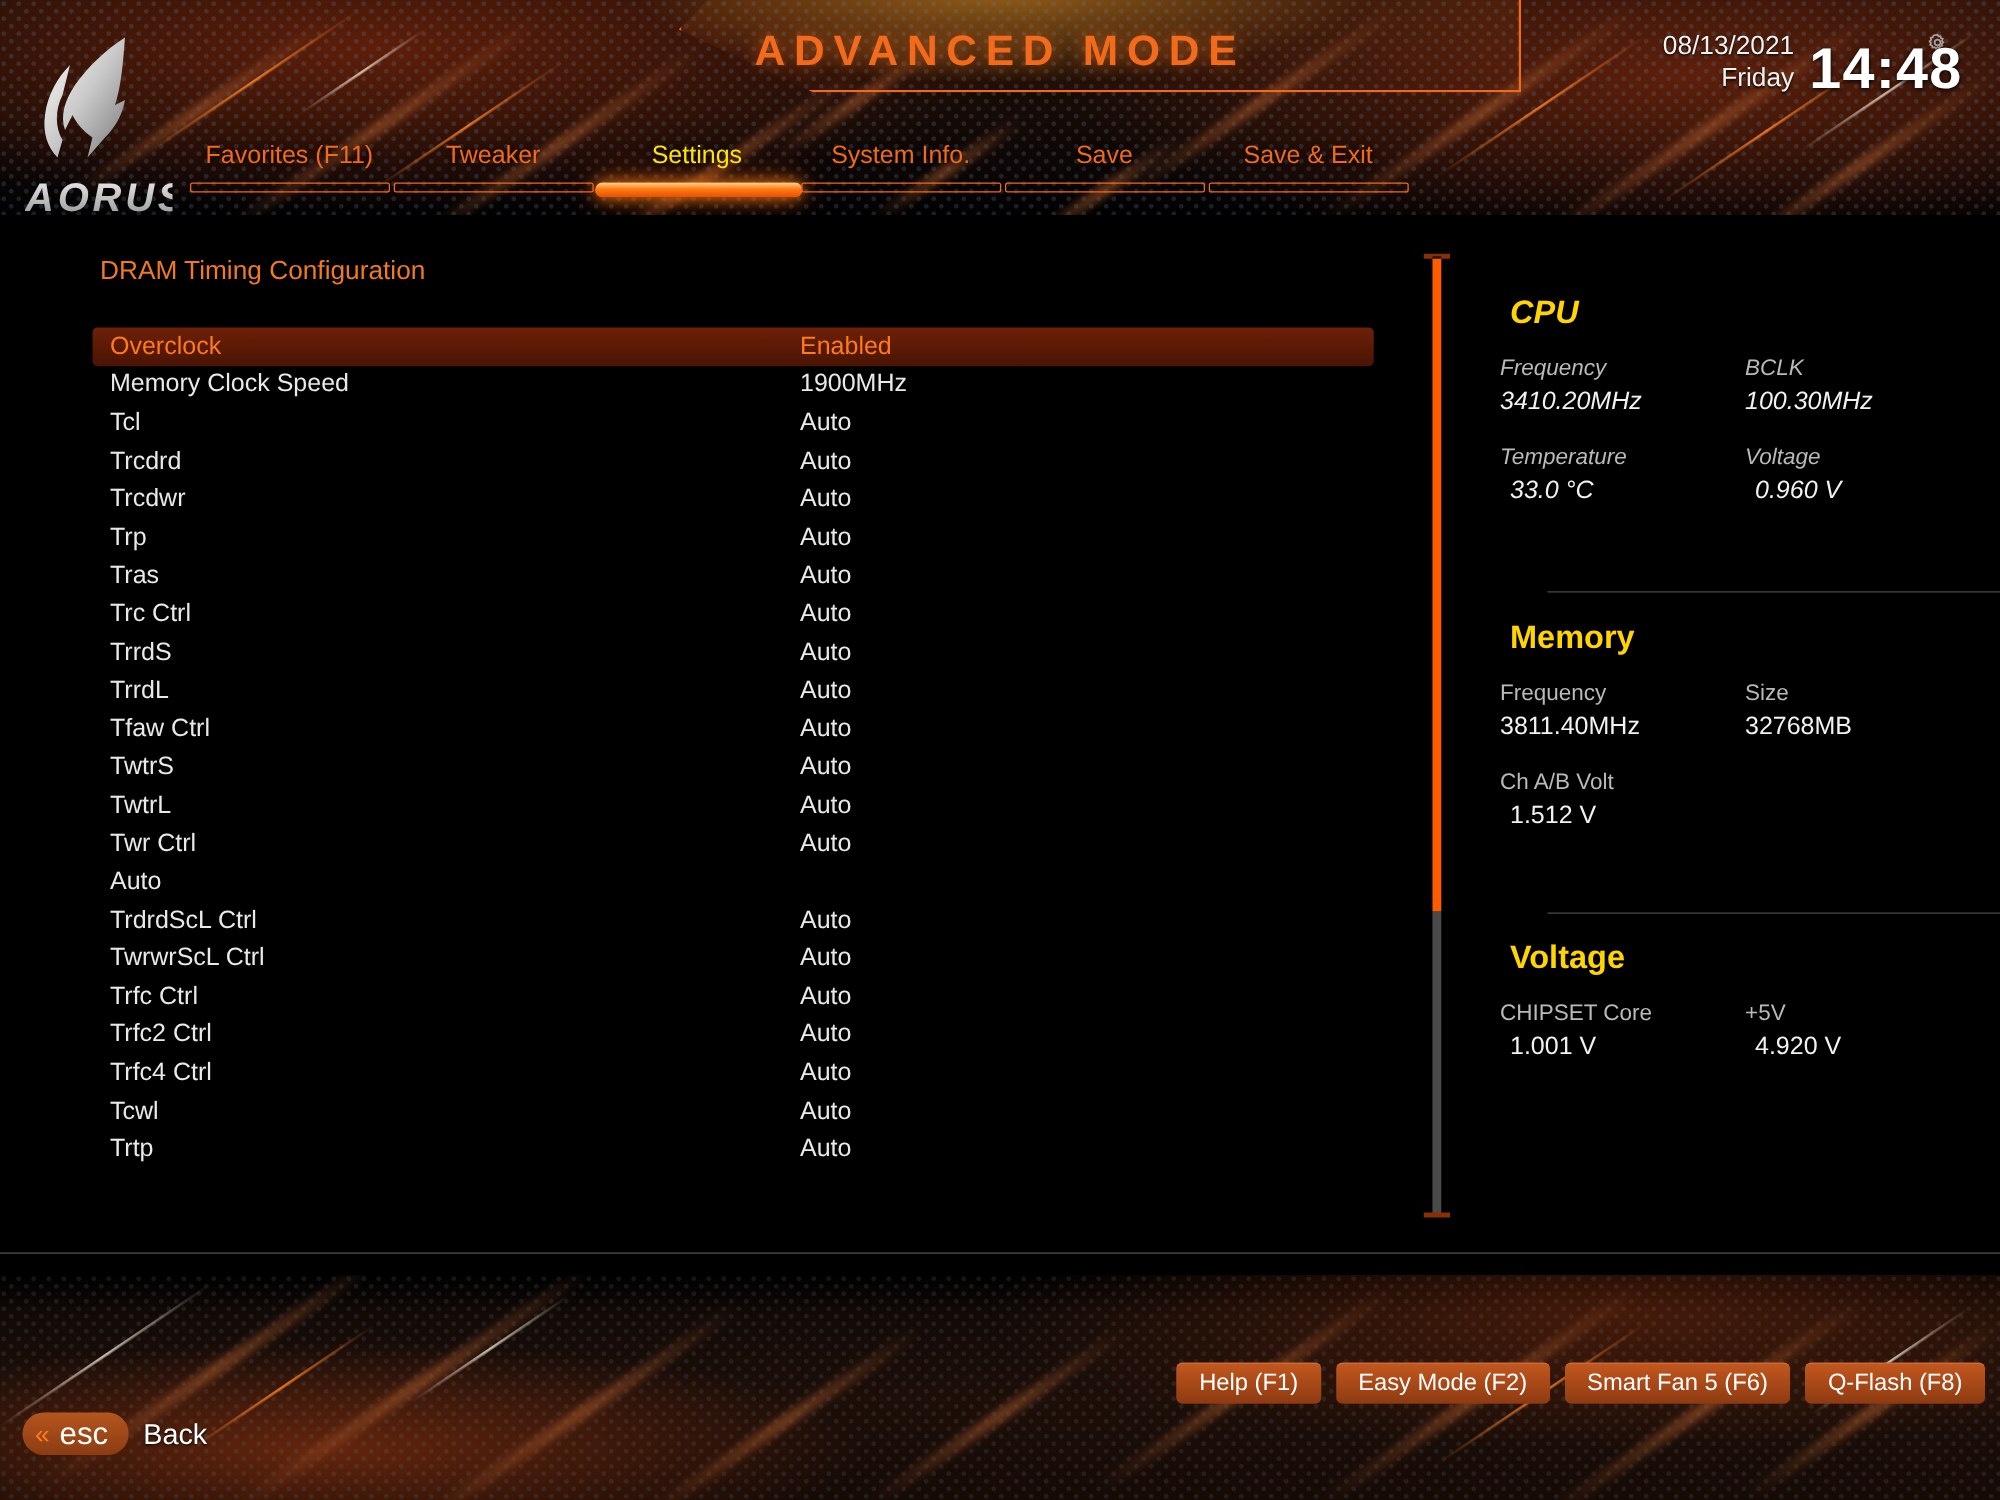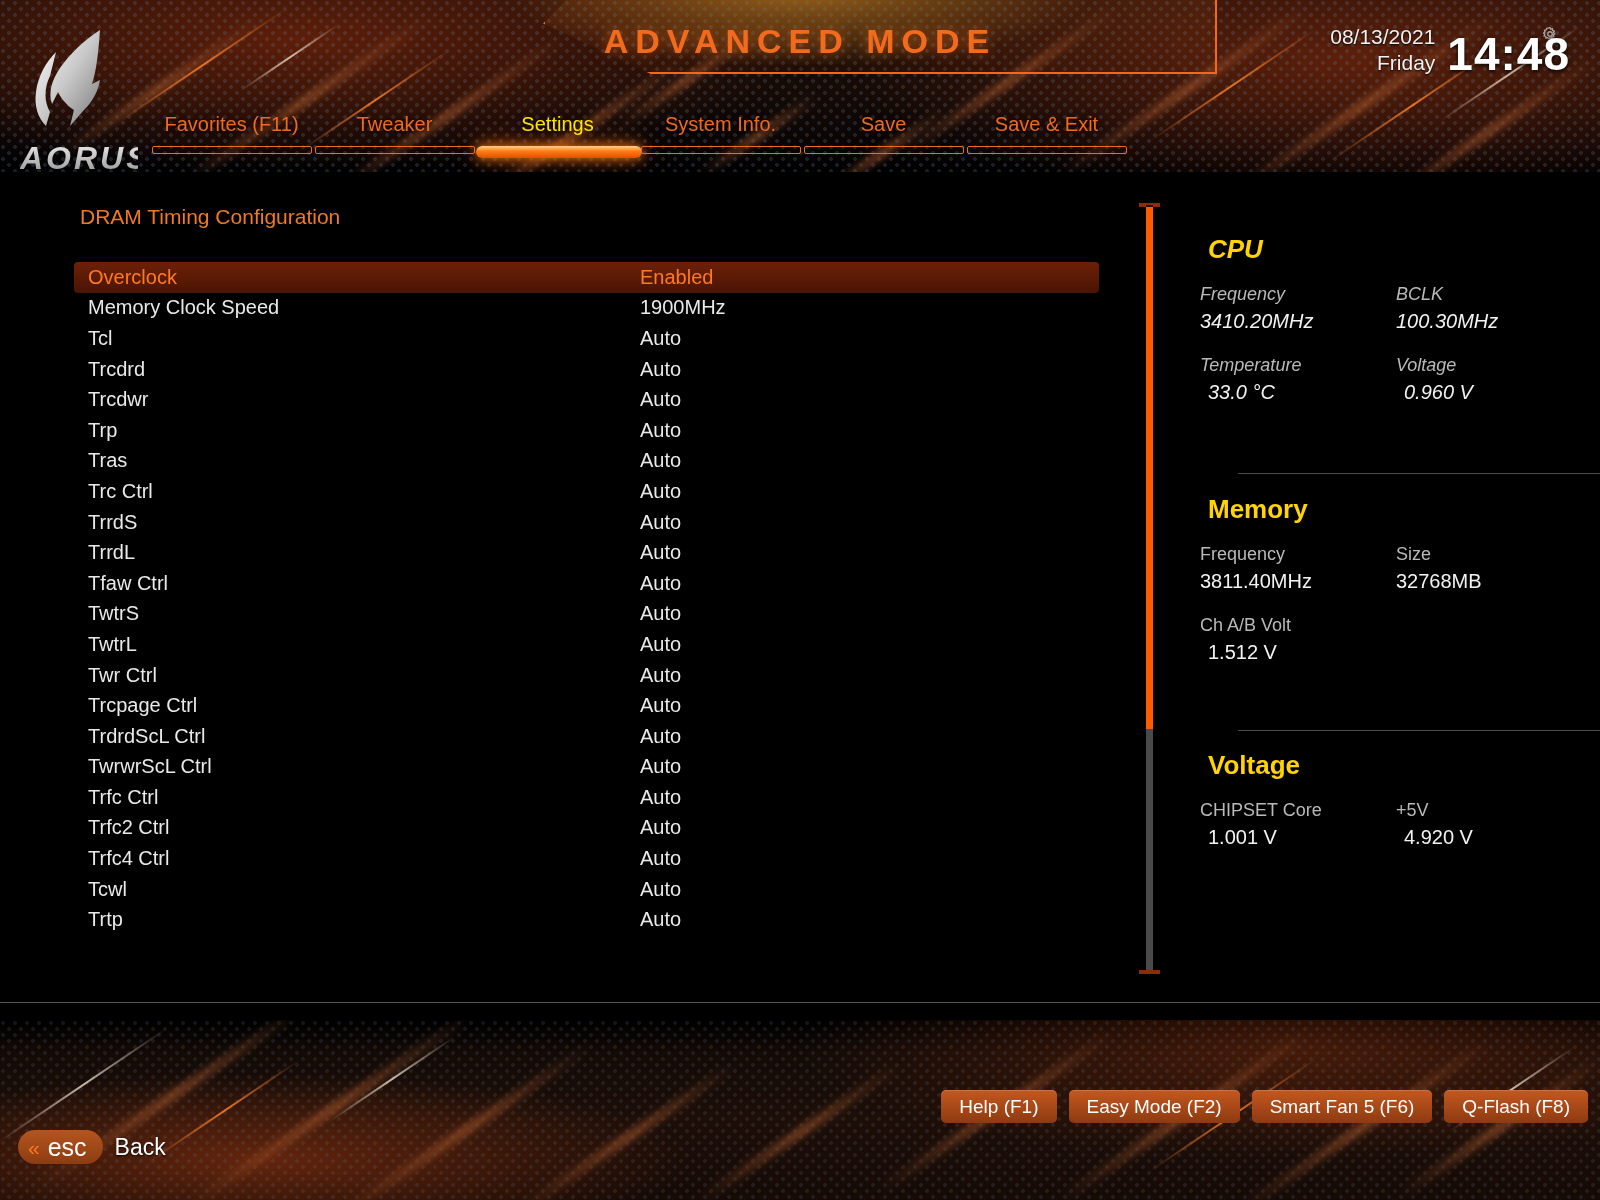--- a/index.html
+++ b/index.html
@@ -272,21 +272,20 @@
         </div>
         <div class="row">
           <div class="k">TwtrL</div>
           <div class="v">Auto</div>
         </div>
         <div class="row">
           <div class="k">Twr Ctrl</div>
           <div class="v">Auto</div>
         </div>
         <div class="row">
-          <div class="k">Trcpage Ctrl</div>
           <div class="v">Auto</div>
         </div>
         <div class="row">
           <div class="k">TrdrdScL Ctrl</div>
           <div class="v">Auto</div>
         </div>
         <div class="row">
           <div class="k">TwrwrScL Ctrl</div>
           <div class="v">Auto</div>
         </div>

